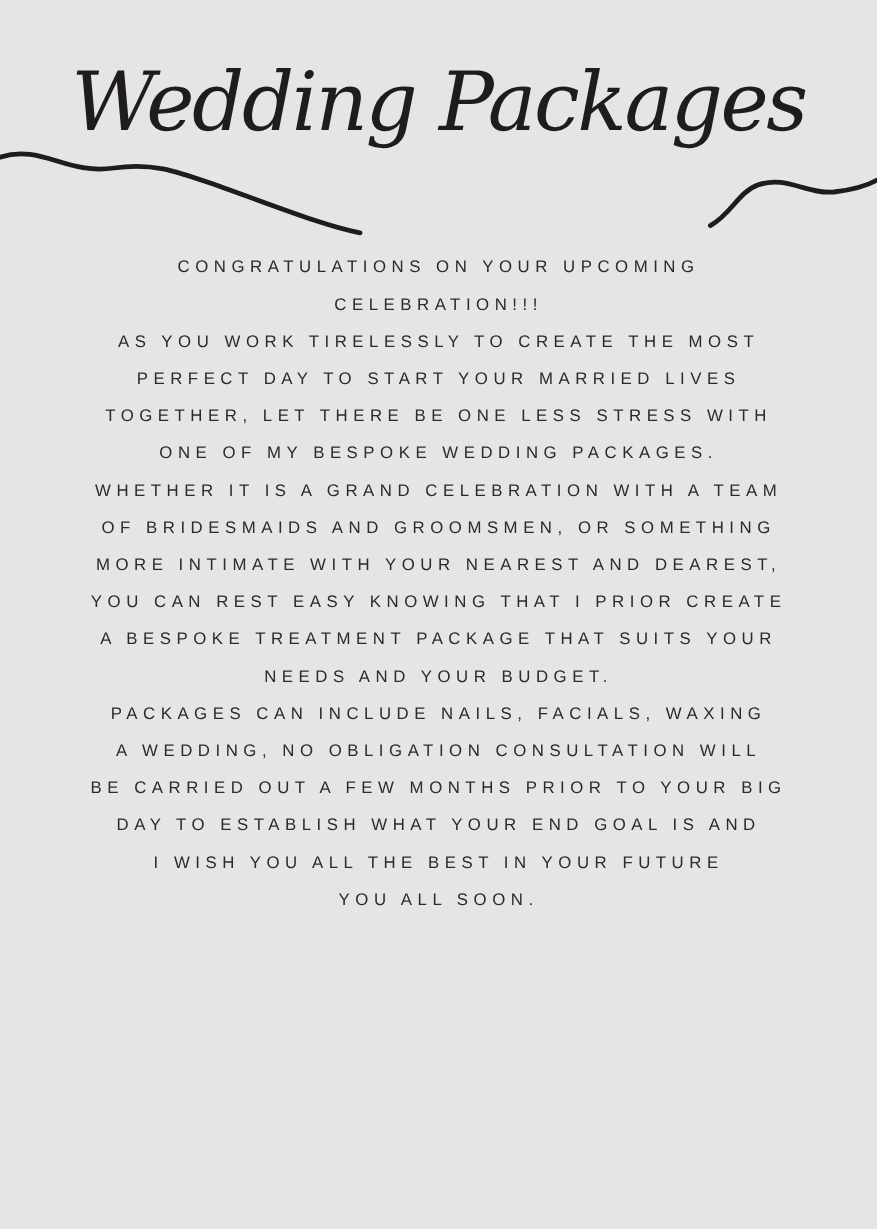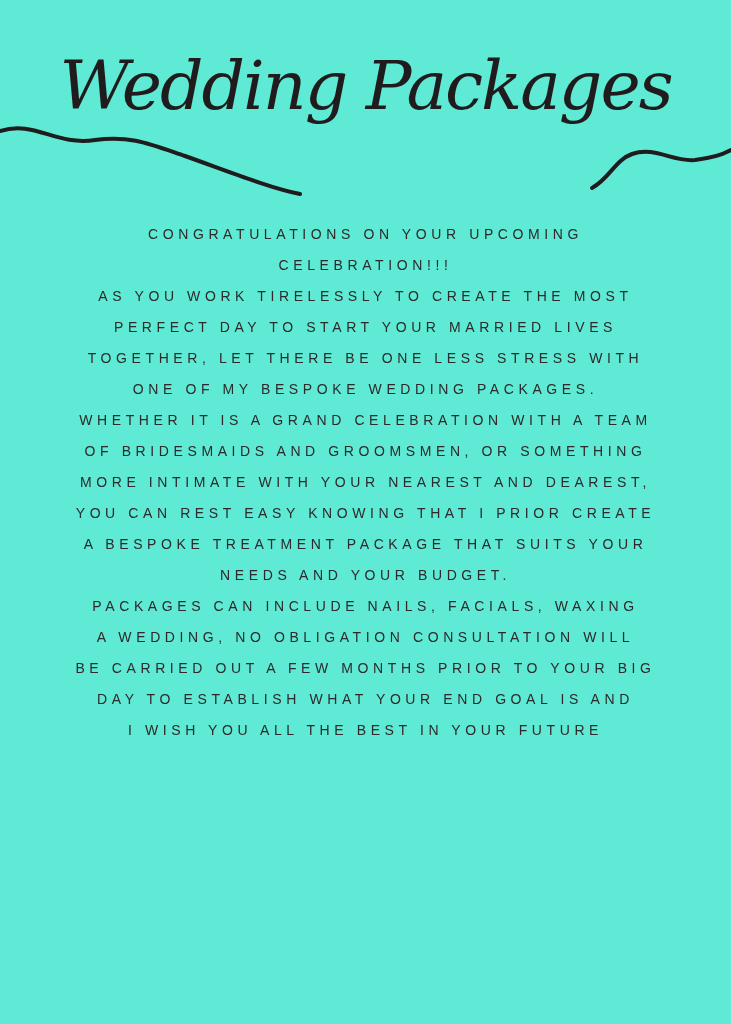--- a/index.html
+++ b/index.html
@@ -1,20 +1,20 @@
 <!DOCTYPE html>
 <html><head>
 <meta charset="utf-8">
 <style>
   html, body { margin: 0; padding: 0; }
   .page {
     position: relative;
     width: 731px;
     height: 1024px;
-    background: #5eead4;
+    background: #e5e5e5;
     font-family: "Liberation Sans", sans-serif;
     color: #2e292b;
     overflow: hidden;
   }
   
   .title-wrap {
     position: relative;
     width: 100%;
     height: 175px;
     margin-top: 28px;
@@ -41,21 +41,21 @@
     letter-spacing: -2px;
     color: #201c1d;
     white-space: nowrap;
   }
   
   .content {
     width: 640px;
     margin: 0 auto;
     text-align: center;
   }
-  .greeting { margin-top: 16px; }
+  .greeting { margin-top: 4px; }
   .para { }
   .text-line {
     font-size: 14px;
     line-height: 31px;
     letter-spacing: 4.6px;
     font-weight: 400;
     color: #2e292b;
   }
 </style>
 </head>
@@ -99,16 +99,17 @@
     </div>
 
     <div class="para">
       <div class="text-line">A WEDDING, NO OBLIGATION CONSULTATION WILL</div>
       <div class="text-line">BE CARRIED OUT A FEW MONTHS PRIOR TO YOUR BIG</div>
       <div class="text-line">DAY TO ESTABLISH WHAT YOUR END GOAL IS AND</div>
     </div>
 
     <div class="para">
       <div class="text-line">I WISH YOU ALL THE BEST IN YOUR FUTURE</div>
+      <div class="text-line">YOU ALL SOON.</div>
     </div>
 
   </div>
 </div>
 
 </body></html>

